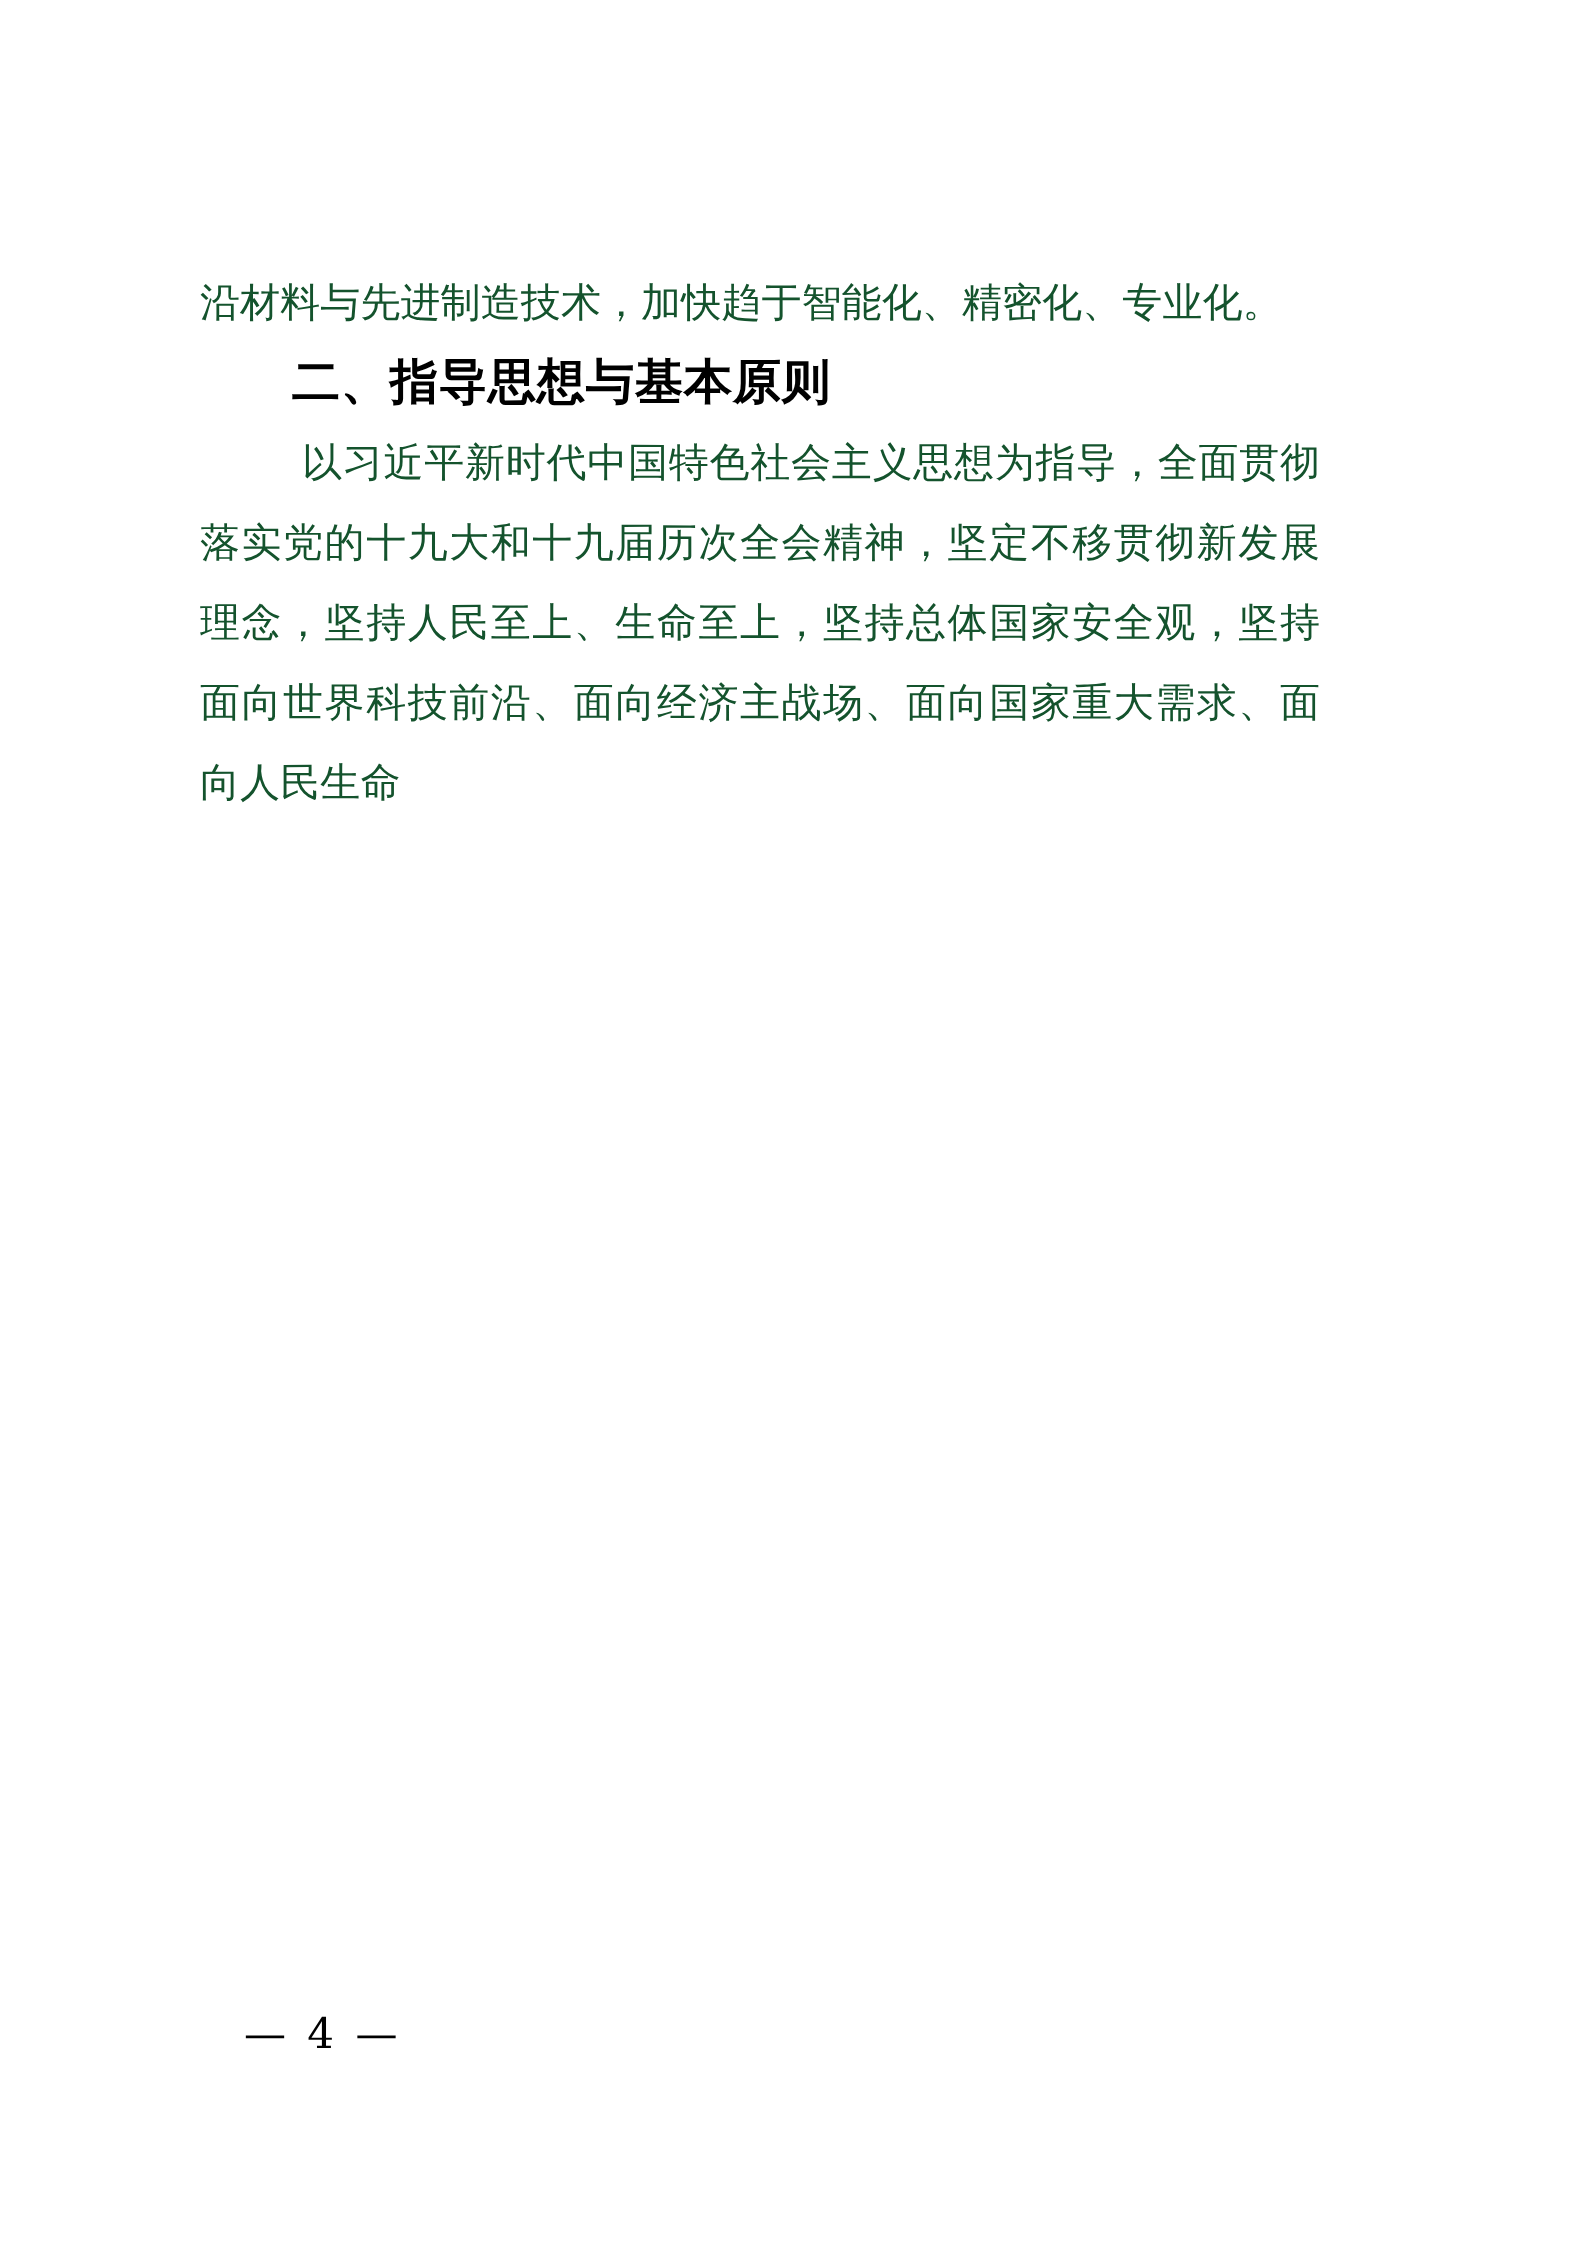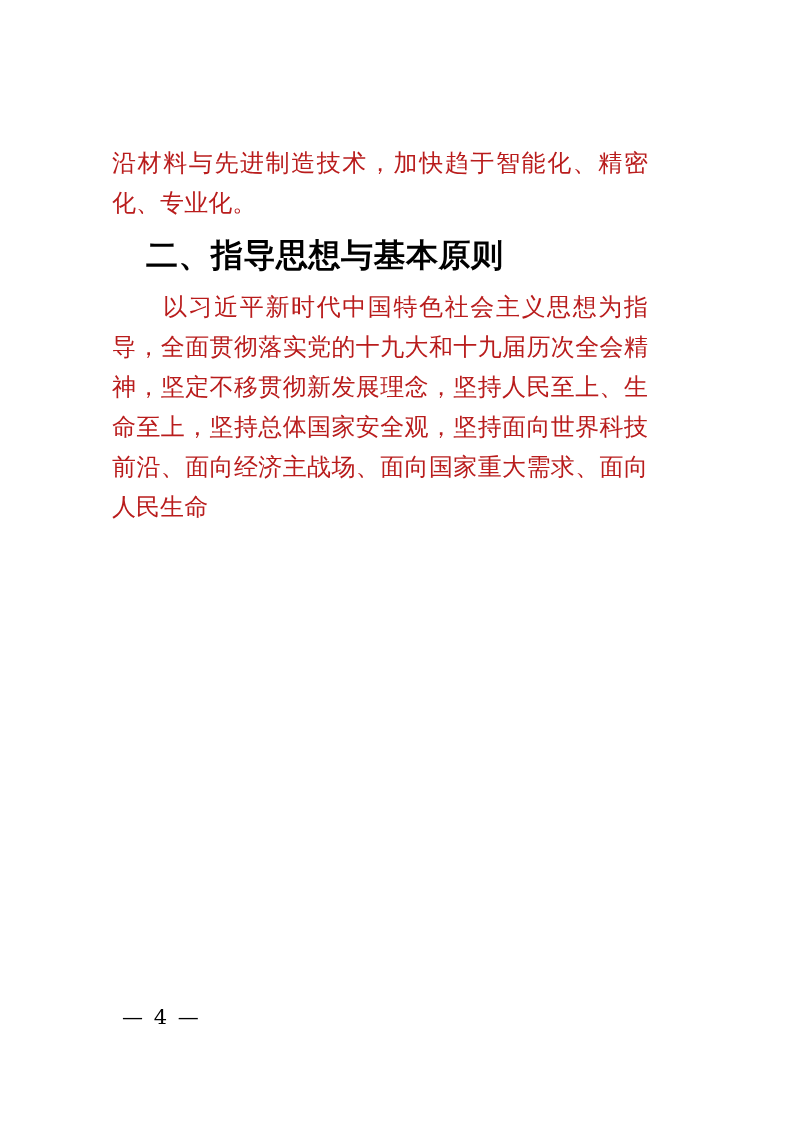--- a/index.html
+++ b/index.html
@@ -26,38 +26,38 @@
 
   #content {
     position: absolute;
     left: 100px;
     top: 131px;
     width: 560px;
   }
 
   .para {
     font-family: "DejaVu Serif", "Liberation Serif", serif;
-    font-size: 24px;
+    font-size: 20px;
     line-height: 40px;
-    color: #b91c1c;
+    color: #14532d;
     text-align: justify;
     text-justify: inter-character;
     letter-spacing: 0.05px;
-    margin: 12px;
+    margin: 0;
     word-break: break-all;
     font-weight: 400;
   }
 
   .indent {
     text-indent: 51px;
   }
 
   .heading {
     font-family: "DejaVu Sans", "Liberation Sans", sans-serif;
-    font-size: 32px;
+    font-size: 24px;
     line-height: 40px;
     font-weight: bold;
     color: #000000;
     text-indent: 46px;
     margin: 0;
     letter-spacing: 0.5px;
   }
 
   #footer {
     position: absolute;

